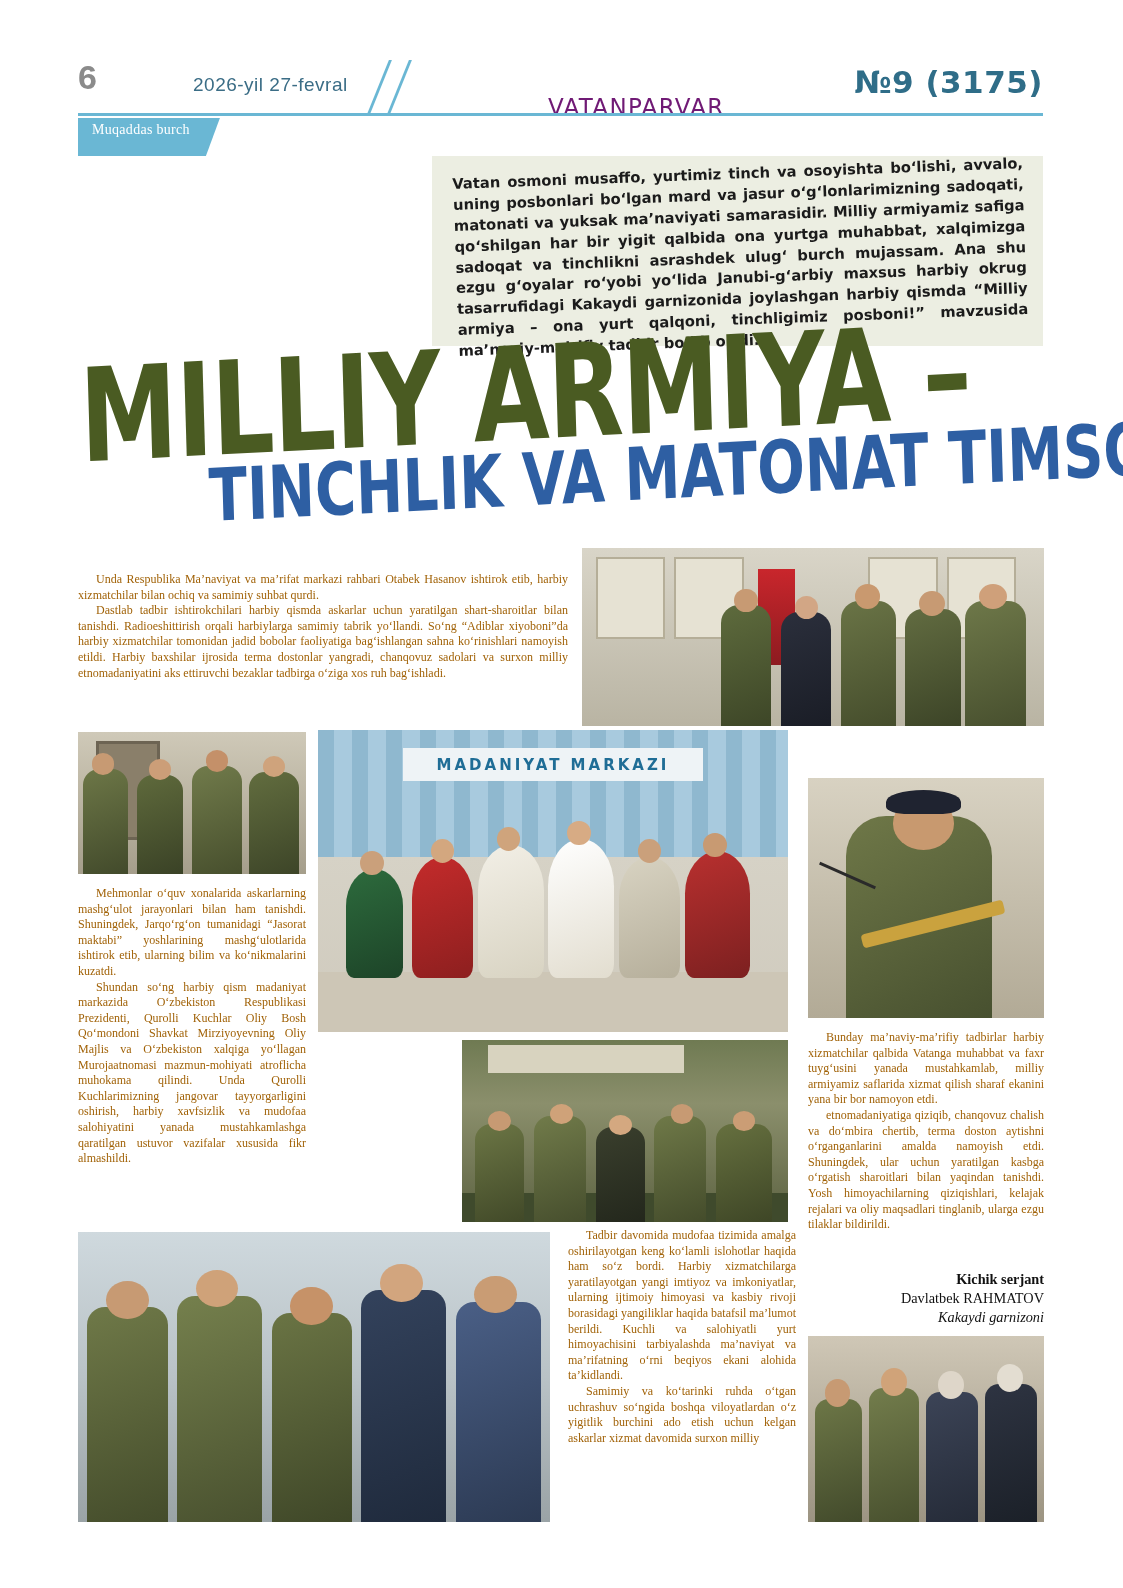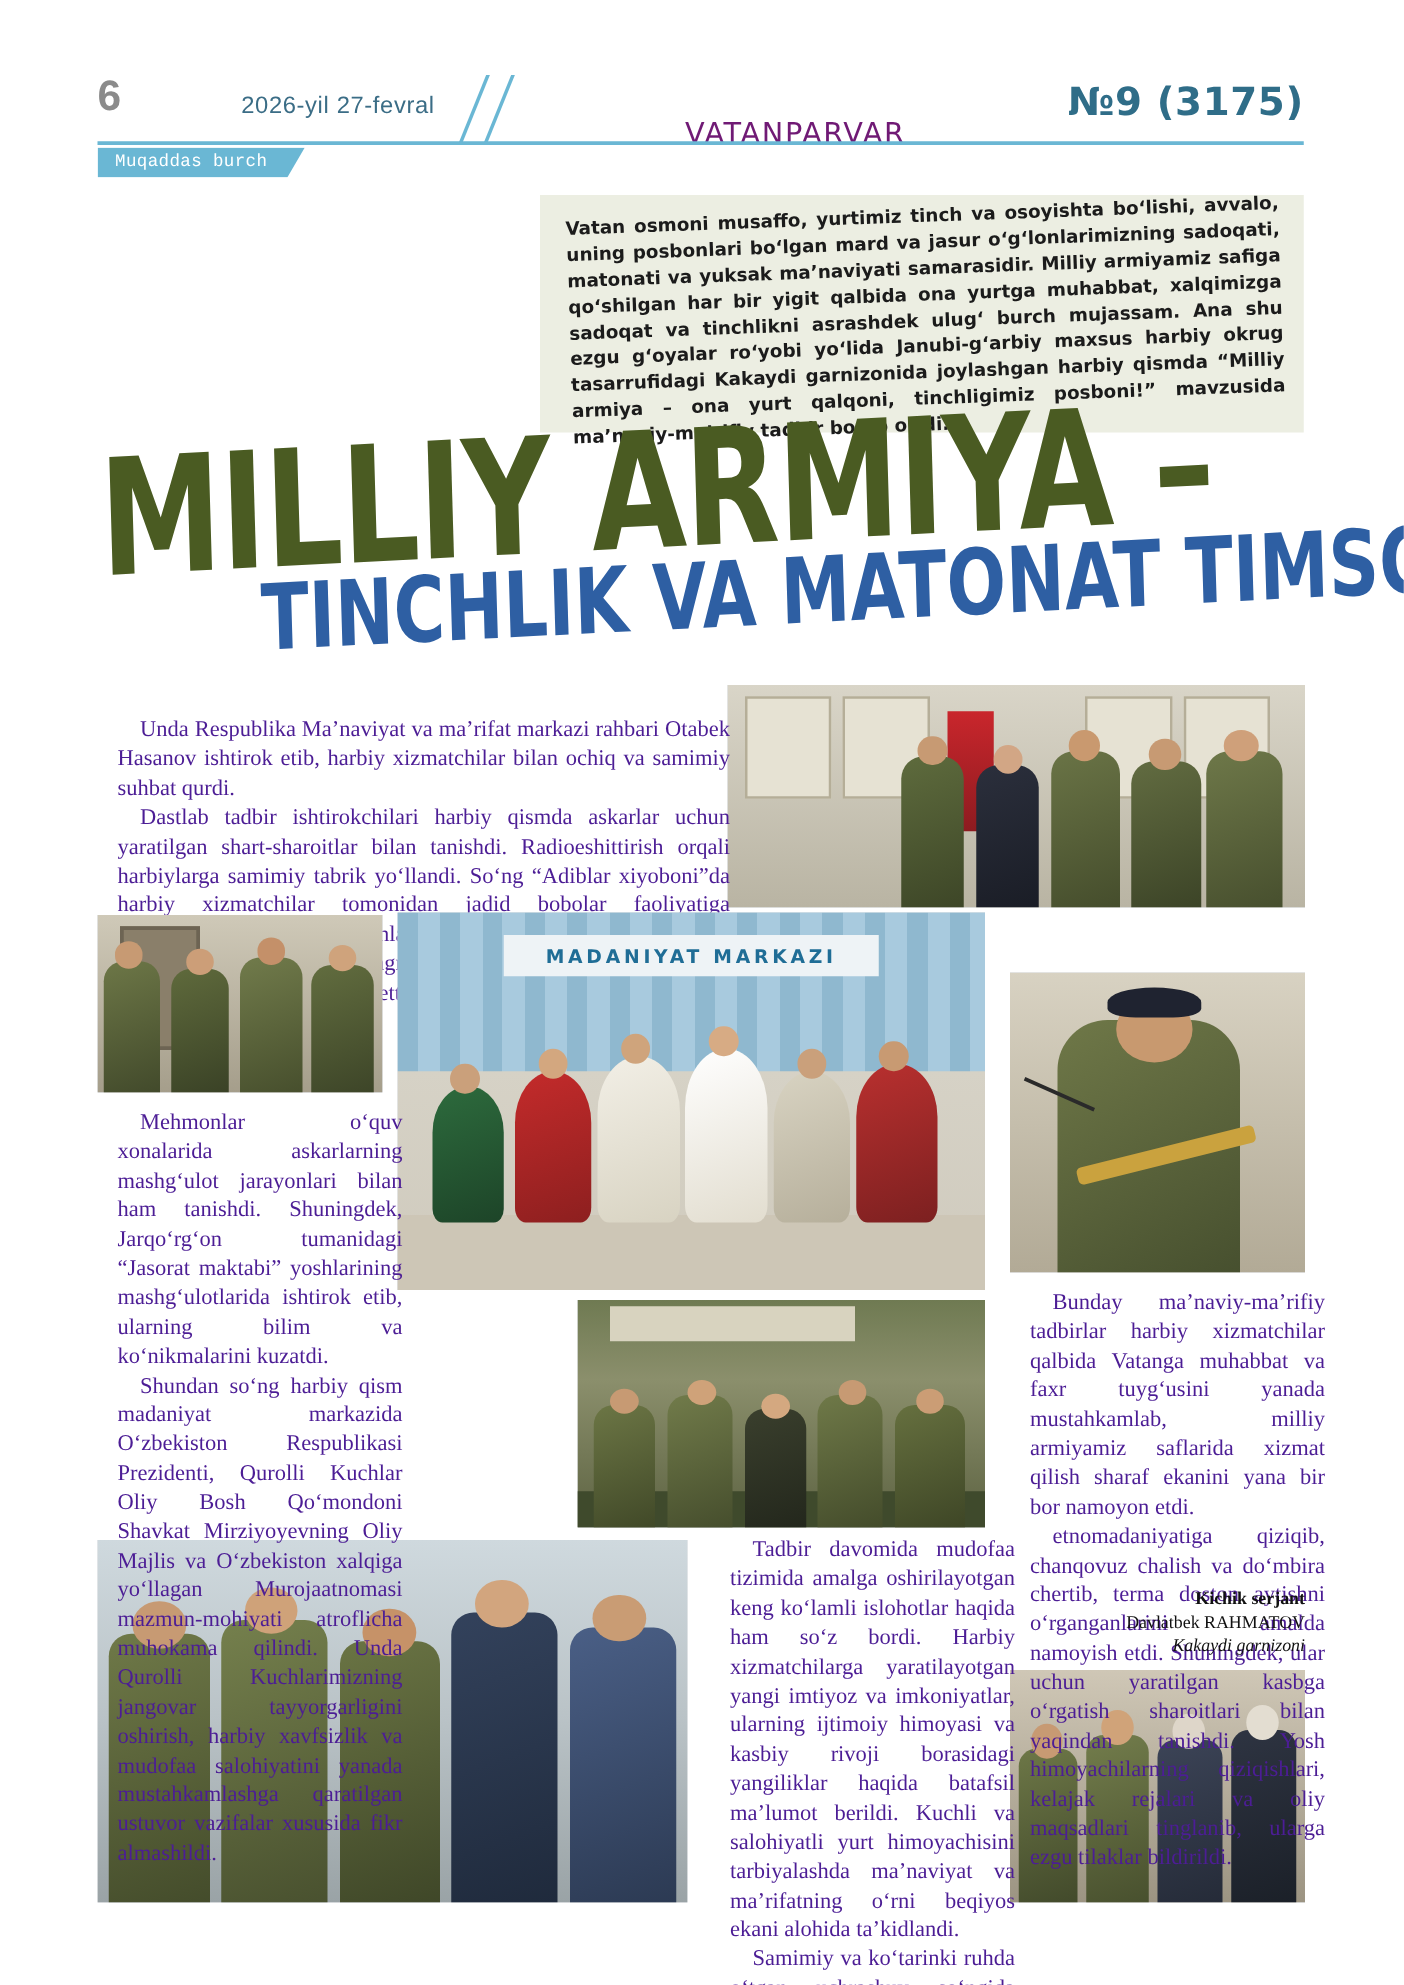--- a/index.html
+++ b/index.html
@@ -75,25 +75,25 @@
     position: absolute;
     left: 398px; top: 60px;
     width: 46px; height: 54px;
     border-left: 3px solid #6ab7d4;
     transform: skewX(-22deg);
   }
 
   .rubric {
     position: absolute;
     left: 78px; top: 118px;
-    height: 24px;
+    height: 38px;
     padding: 4px 30px 4px 14px;
     background: #6ab7d4;
     color: #fff;
-    font-family: Liberation Mono, monospace;
+    font-family: Liberation Serif, serif;
     font-size: 14px;
     letter-spacing: 0.3px;
     clip-path: polygon(0 0, 100% 0, calc(100% - 14px) 100%, 0 100%);
   }
   .lead-callout {
     position: absolute;
     left: 432px; top: 156px;
     width: 611px; height: 190px;
     background: #eceee2;
     padding: 18px 20px 14px 20px;
@@ -139,25 +139,24 @@
     letter-spacing: 0px;
     color: #2e5fa3;
     transform: scaleY(1.3) rotate(-2.2deg);
     transform-origin: left top;
     white-space: nowrap;
   }
 
   
   .col-text {
     font-family: "Liberation Serif", serif;
-    font-size: 18px;
+    font-size: 12px;
     line-height: 1.30;
     text-align: justify;
-    color: #4c1d95;
-    margin-left: 16px;
+    color: #a16207;
   }
   .col-text p { margin: 0; text-indent: 18px; }
 
   #intro-text {
     position: absolute;
     left: 78px; top: 572px;
     width: 490px;
   }
 
   #col-left-2 {

